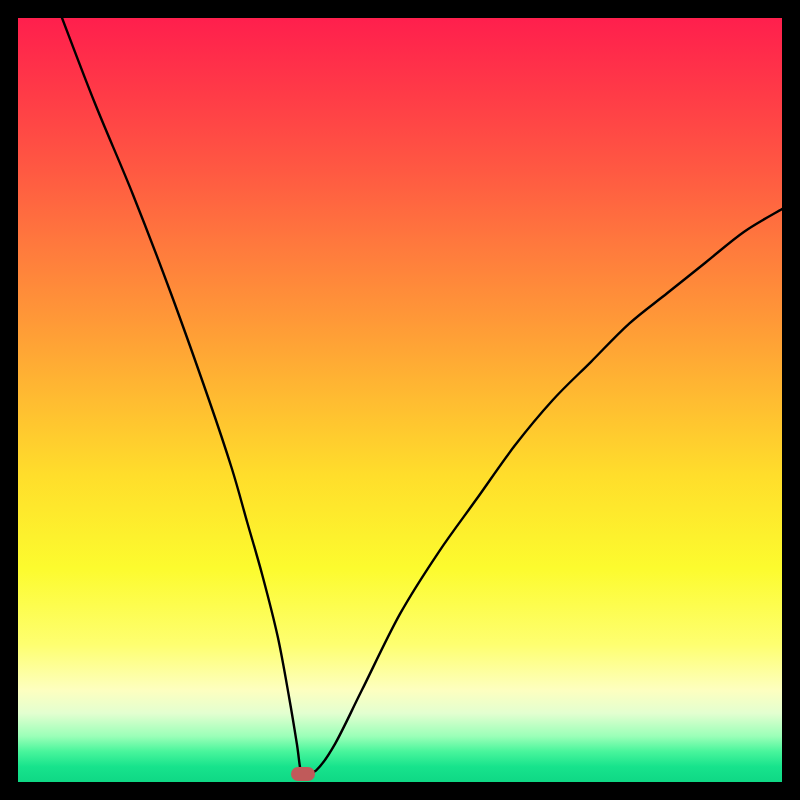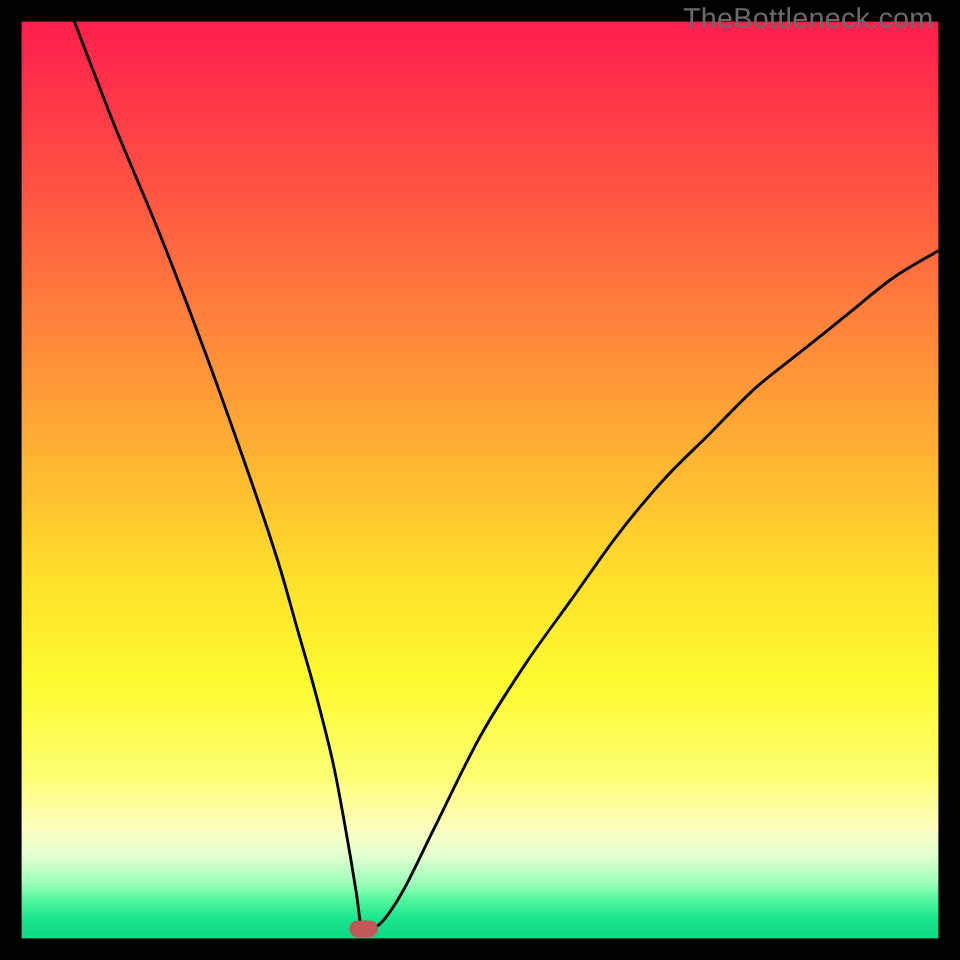--- a/index.html
+++ b/index.html
@@ -71,14 +71,13 @@
   <div class="plot-area">
 
     <svg class="curve" viewBox="0 0 764 764" preserveAspectRatio="none">
       <path id="curve-path" fill="none" stroke="#000" stroke-width="2.4" stroke-linecap="round" stroke-linejoin="round" d="M 0 -114.59999999999991 C 6.366666666666667 -98.04666666666658, 25.46666666666667 -48.38666666666662, 38.2 -15.279999999999973 C 50.93333333333334 17.826666666666675, 63.66666666666667 52.206666666666635, 76.4 84.03999999999996 C 89.13333333333334 115.87333333333329, 101.86666666666666 143.88666666666668, 114.6 175.72000000000003 C 127.33333333333333 207.55333333333337, 140.06666666666666 240.65999999999997, 152.8 275.03999999999996 C 165.53333333333336 309.41999999999996, 180.81333333333333 352.7133333333333, 191 382 C 201.18666666666667 411.2866666666667, 207.55333333333334 430.38666666666666, 213.92000000000002 450.76 C 220.2866666666667 471.1333333333333, 224.10666666666665 486.41333333333336, 229.2 504.24 C 234.29333333333332 522.0666666666667, 239.38666666666668 538.62, 244.48000000000002 557.72 C 249.57333333333335 576.82, 255.30333333333334 598.4666666666667, 259.76 618.84 C 264.21666666666664 639.2133333333334, 268.03666666666663 662.1333333333334, 271.21999999999997 679.96 C 274.4033333333333 697.7866666666666, 276.95 713.7033333333333, 278.86 725.8 C 280.77000000000004 737.8966666666666, 281.4066666666667 748.0833333333333, 282.68 752.54 C 283.9533333333333 756.9966666666667, 283.9533333333333 752.54, 286.5 752.54 C 289.0466666666667 752.54, 292.8666666666667 756.9966666666667, 297.96000000000004 752.54 C 303.0533333333334 748.0833333333333, 309.42 739.17, 317.06 725.8 C 324.7 712.43, 332.9766666666667 693.9666666666667, 343.8 672.32 C 354.62333333333333 650.6733333333334, 369.26666666666665 618.8399999999999, 382 595.92 C 394.73333333333335 573, 407.4666666666667 553.9, 420.20000000000005 534.8 C 432.9333333333334 515.6999999999999, 445.66666666666663 499.14666666666665, 458.4 481.32 C 471.1333333333333 463.49333333333334, 483.8666666666667 444.3933333333333, 496.6 427.84 C 509.33333333333337 411.28666666666663, 522.0666666666666 396.00666666666666, 534.8 382 C 547.5333333333333 367.99333333333334, 560.2666666666667 356.5333333333333, 573 343.79999999999995 C 585.7333333333333 331.0666666666666, 598.4666666666667 317.06, 611.2 305.6 C 623.9333333333334 294.14000000000004, 636.6666666666666 285.22666666666663, 649.4 275.03999999999996 C 662.1333333333333 264.8533333333333, 674.8666666666667 254.66666666666666, 687.6 244.48000000000002 C 700.3333333333334 234.29333333333338, 713.0666666666666 222.8333333333334, 725.8 213.92000000000007 C 738.5333333333333 205.00666666666675, 757.6333333333333 194.82000000000002, 764 191"></path>
     </svg>
 
     <div class="marker" id="min-marker" style="left: 272.972px; top: 749.36px;"></div>
 
   </div>
 
-  <div class="watermark">TheBottleneck.com</div>
 </div>
 
 </body></html>

